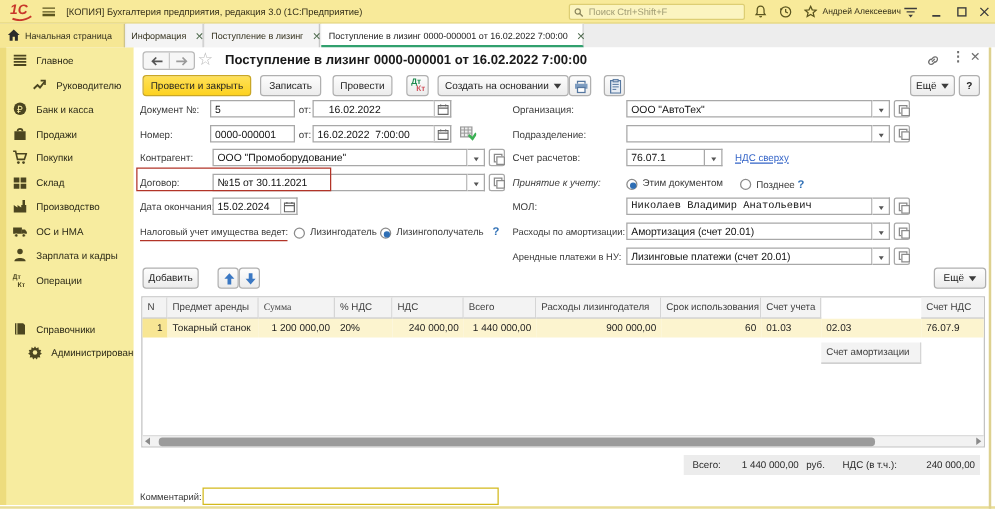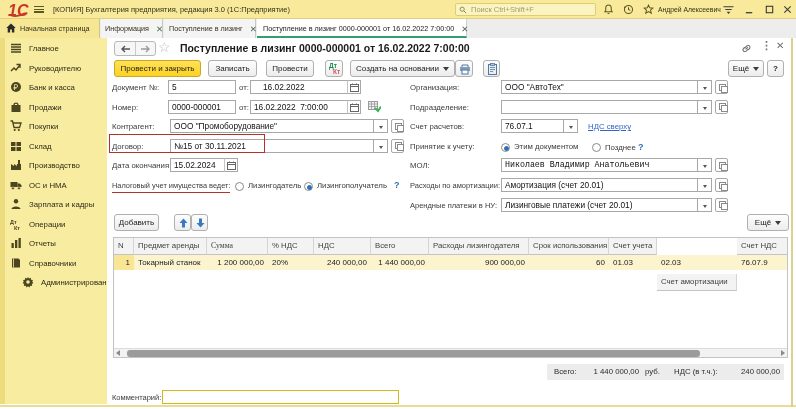--- a/index.html
+++ b/index.html
@@ -2,21 +2,21 @@
 <html><head>
 <meta charset="utf-8">
 <style>
 * { margin:0; padding:0; box-sizing:border-box; }
 html,body { width:796px; height:409px; overflow:hidden; }
 body { font-family:"Liberation Sans", sans-serif; font-size:8px; color:#222; background:#fff; }
 #win { position:relative; width:796px; height:409px; background:#fff; }
 
 
 #titlebar { position:absolute; left:0; top:0; width:796px; height:19px; background:#f8ea9a; border-bottom:1px solid #e0d17a; }
-#logo1c { position:absolute; left:8px; top:2px; color:#c8372a; font-weight:bold; font-style:italic; font-size:16px; }
+#logo1c { position:absolute; left:8px; top:2px; color:#c8372a; font-weight:bold; font-style:italic; font-size:11px; }
 #hamb { position:absolute; left:34px; top:6px; width:10px; height:7px; }
 #hamb div { height:1.3px; background:#5c561f; margin-bottom:1.4px; }
 #apptitle { position:absolute; left:53px; top:5px; font-size:7.5px; color:#35301a; }
 #search { position:absolute; left:455px; top:3px; width:141px; height:13px; background:#fbf4c0; border:1px solid #ddce74; border-radius:2px; color:#a09c74; font-size:7.5px; line-height:11px; padding-left:15px; }
 #search .mag { position:absolute; left:3px; top:2px; width:8px; height:8px; }
 .tico { position:absolute; top:4px; width:11px; height:11px; }
 #username { position:absolute; left:658px; top:6px; font-size:6.8px; color:#35301a; }
 
 
 #tabbar { position:absolute; left:0; top:19px; width:796px; height:19px; background:#ededed; }
@@ -139,21 +139,21 @@
       </div>
   </div>
 
   <div id="sidebar">
       <div class="sbitem" style="top: 1px;">
         <svg width="12" height="12" viewBox="0 0 12 12">
           <path d="M1 2.5 L11 2.5 M1 5 L11 5 M1 7.5 L11 7.5 M1 10 L11 10" stroke="#4c4620" stroke-width="1.5"></path>
         </svg>
         <span>Главное</span>
       </div>
-      <div class="sbitem" style="top: 20.5px;">
+      <div class="sbitem" style="top: 20.5px; margin-left: 16px;">
         <svg width="12" height="12" viewBox="0 0 12 12">
           <path d="M1 9 L4 6 L6 8 L10 3" stroke="#4c4620" stroke-width="1.5" fill="none"></path>
           <path d="M10 6 L10 2.5 L6.5 2.5" stroke="#4c4620" stroke-width="1.3" fill="none"></path>
         </svg>
         <span>Руководителю</span>
       </div>
       <div class="sbitem" style="top: 40px;">
         <svg width="12" height="12" viewBox="0 0 12 12">
           <circle cx="6" cy="6" r="5" fill="#4c4620"></circle>
           <text x="3.5" y="9" font-size="8" fill="#f7ec9f" font-family="Liberation Sans">₽</text>
@@ -206,28 +206,20 @@
           <path d="M1.5 11 C1.5 7.5 10.5 7.5 10.5 11 Z" fill="#4c4620"></path>
         </svg>
         <span>Зарплата и кадры</span>
       </div>
       <div class="sbitem" style="top: 176.5px;">
         <svg width="14" height="12" viewBox="0 0 14 12">
           <text x="0" y="5.5" font-size="5.5" font-weight="bold" fill="#4c4620" font-family="Liberation Sans">Дт</text>
           <text x="4" y="11.5" font-size="5.5" font-weight="bold" fill="#4c4620" font-family="Liberation Sans">Кт</text>
         </svg>
         <span>Операции</span>
-      </div>
-      <div class="sbitem" style="top: 196px;">
-        <svg width="12" height="12" viewBox="0 0 12 12">
-          <rect x="1.5" y="6" width="2.3" height="5" fill="#4c4620"></rect>
-          <rect x="5" y="3" width="2.3" height="8" fill="#4c4620"></rect>
-          <rect x="8.5" y="1" width="2.3" height="10" fill="#4c4620"></rect>
-        </svg>
-        <span>Отчеты</span>
       </div>
       <div class="sbitem" style="top: 215.5px;">
         <svg width="12" height="12" viewBox="0 0 12 12">
           <path d="M2 1.5 L8.5 1.5 L10 3 L10 10.5 L2 10.5 Z" fill="#4c4620"></path>
           <path d="M3.5 1.5 L3.5 10.5" stroke="#f7ec9f" stroke-width="0.8"></path>
         </svg>
         <span>Справочники</span>
       </div>
       <div class="sbitem" style="top: 235px; margin-left: 12px;">
         <svg width="12" height="12" viewBox="0 0 12 12">
@@ -347,21 +339,21 @@
     <div class="lbl" style="left:303px;top:64.5px;">Подразделение:</div>
     <div class="inp" style="left:394px;top:61.5px;width:197px;"></div>
     <div class="dd" style="left:591px;top:61.5px;"></div>
     <div class="lnkbtn" style="left:608px;top:61.5px;"></div>
 
     <div class="lbl" style="left:303px;top:84px;">Счет расчетов:</div>
     <div class="inp" style="left:394px;top:81px;width:63px;">76.07.1</div>
     <div class="dd" style="left:457px;top:81px;"></div>
     <a class="lnk" style="position:absolute;left:481px;top:84px;">НДС сверху</a>
 
-    <div class="lbl" style="left:303px;top:103.5px;">Принятие к учету:</div>
+    <div class="lbl" style="left:303px;top:103.5px;font-style:italic;">Принятие к учету:</div>
     <div class="radio sel" style="left:394px;top:104.5px;"></div>
     <div class="lbl" style="left:407px;top:103.5px;">Этим документом</div>
     <div class="radio" style="left:485px;top:104.5px;"></div>
     <div class="lbl" style="left:498px;top:103.5px;">Позднее <span class="q">?</span></div>
 
     <div class="lbl" style="left:303px;top:123px;">МОЛ:</div>
     <div class="inp" style="left:394px;top:120px;width:197px;font-family:Liberation Mono, monospace;">Николаев Владимир Анатольевич</div>
     <div class="dd" style="left:591px;top:120px;"></div>
     <div class="lnkbtn" style="left:608px;top:120px;"></div>
 

